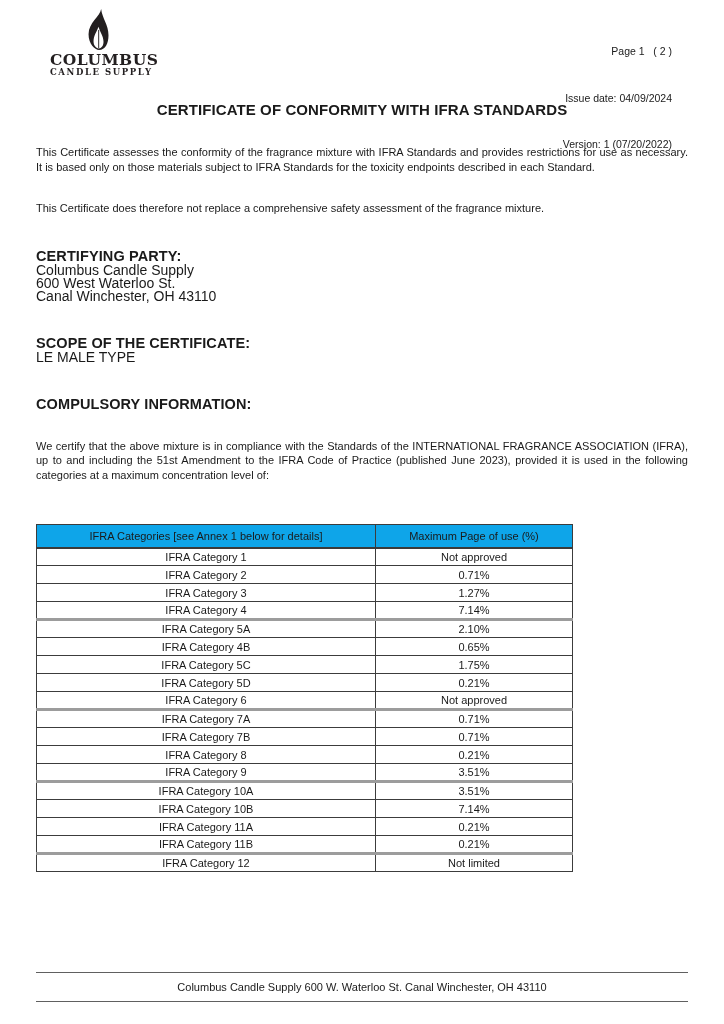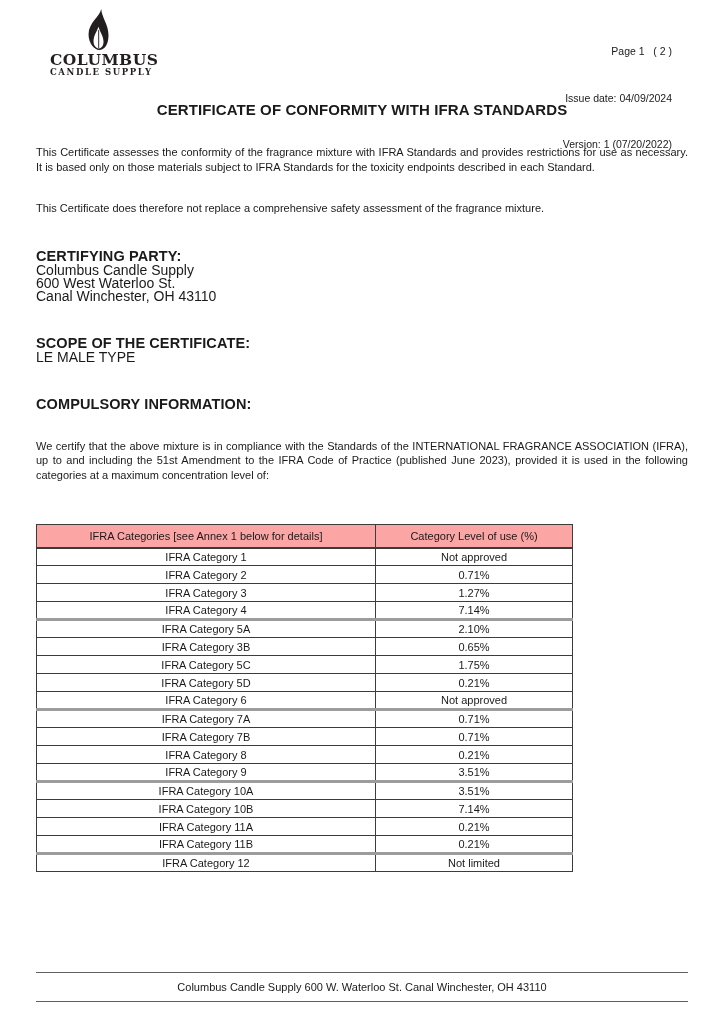--- a/index.html
+++ b/index.html
@@ -63,21 +63,21 @@
   }
   table.ifra col.c1 { width: 339px; }
   table.ifra col.c2 { width: 197px; }
   table.ifra th, table.ifra td {
     border: 1px solid #3c3c3c;
     text-align: center; vertical-align: middle;
     font-weight: normal;
     padding: 0;
   }
   table.ifra thead th {
-    background: #fca5a5;
+    background: #0ea5e9;
     height: 23px;
     border-bottom: 2px solid #3a3a3a;
   }
   table.ifra tbody td { height: 18px; border-radius: 9px; }
   table.ifra tr.thick-top td { border-top: 3px solid #9c9c9c; }
 
   
   .footer {
     position: absolute; left: 36px; right: 36px; top: 972px;
     border-top: 1.5px solid #606060;
@@ -128,21 +128,21 @@
   <p class="para">We certify that the above mixture is in compliance with the Standards of the INTERNATIONAL FRAGRANCE ASSOCIATION (IFRA), up to and including the 51st Amendment to the IFRA Code of Practice (published June 2023), provided it is used in the following categories at a maximum concentration level of:</p>
 
   <table class="ifra">
     <colgroup>
         <col class="c1">
         <col class="c2">
       </colgroup>
     <thead>
       <tr>
         <th>IFRA Categories [see Annex 1 below for details]</th>
-        <th>Category Level of use (%)</th>
+        <th>Maximum Page of use (%)</th>
       </tr>
     </thead>
     <tbody>
         <tr>
       <td class="cat">IFRA Category 1</td>
       <td class="lvl">Not approved</td>
     </tr>
         <tr>
       <td class="cat">IFRA Category 2</td>
       <td class="lvl">0.71%</td>
@@ -153,21 +153,21 @@
     </tr>
         <tr>
       <td class="cat">IFRA Category 4</td>
       <td class="lvl">7.14%</td>
     </tr>
         <tr class="thick-top">
       <td class="cat">IFRA Category 5A</td>
       <td class="lvl">2.10%</td>
     </tr>
         <tr>
-      <td class="cat">IFRA Category 3B</td>
+      <td class="cat">IFRA Category 4B</td>
       <td class="lvl">0.65%</td>
     </tr>
         <tr>
       <td class="cat">IFRA Category 5C</td>
       <td class="lvl">1.75%</td>
     </tr>
         <tr>
       <td class="cat">IFRA Category 5D</td>
       <td class="lvl">0.21%</td>
     </tr>

